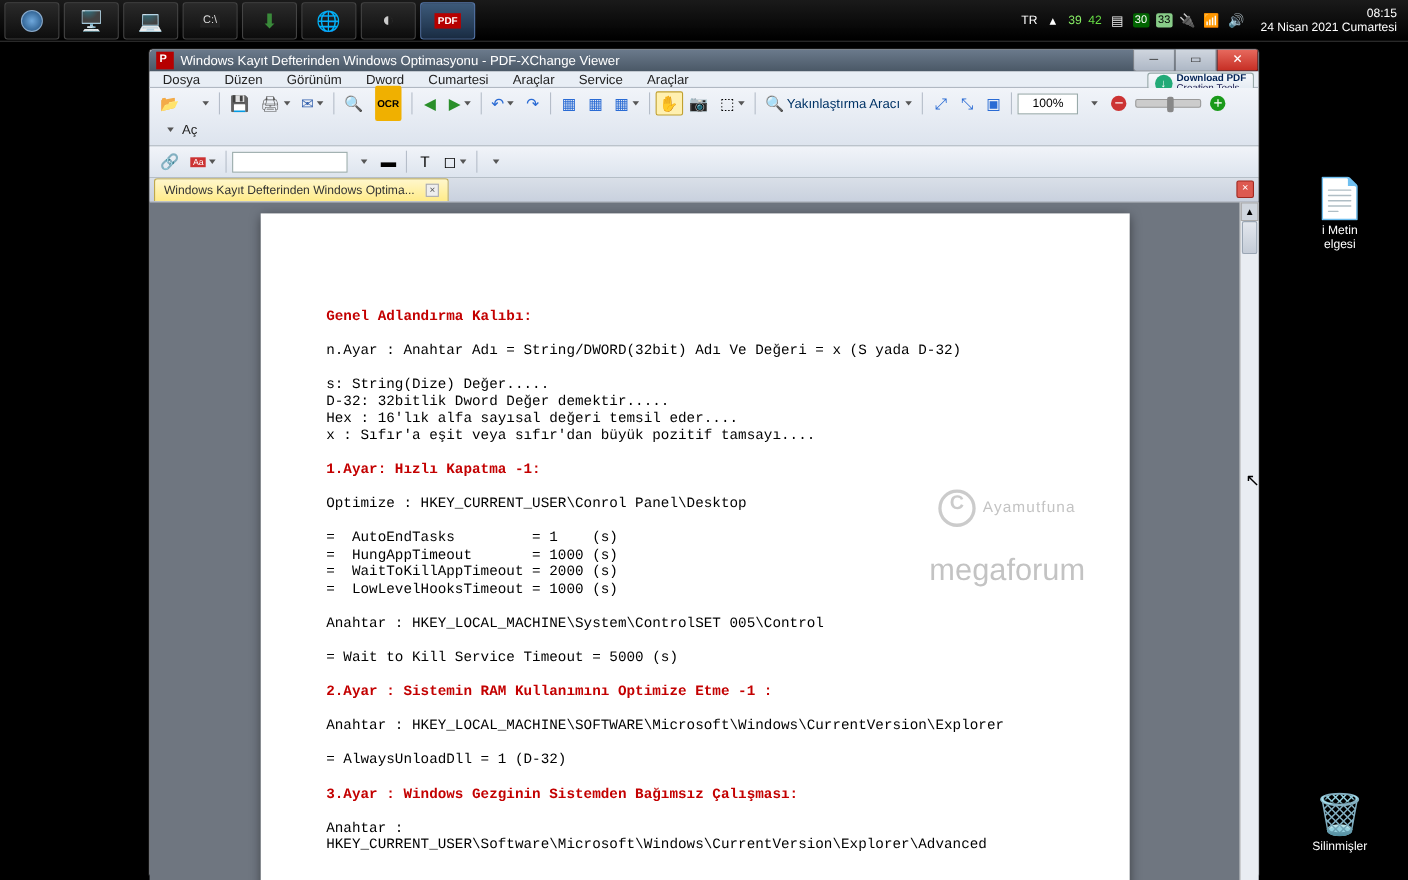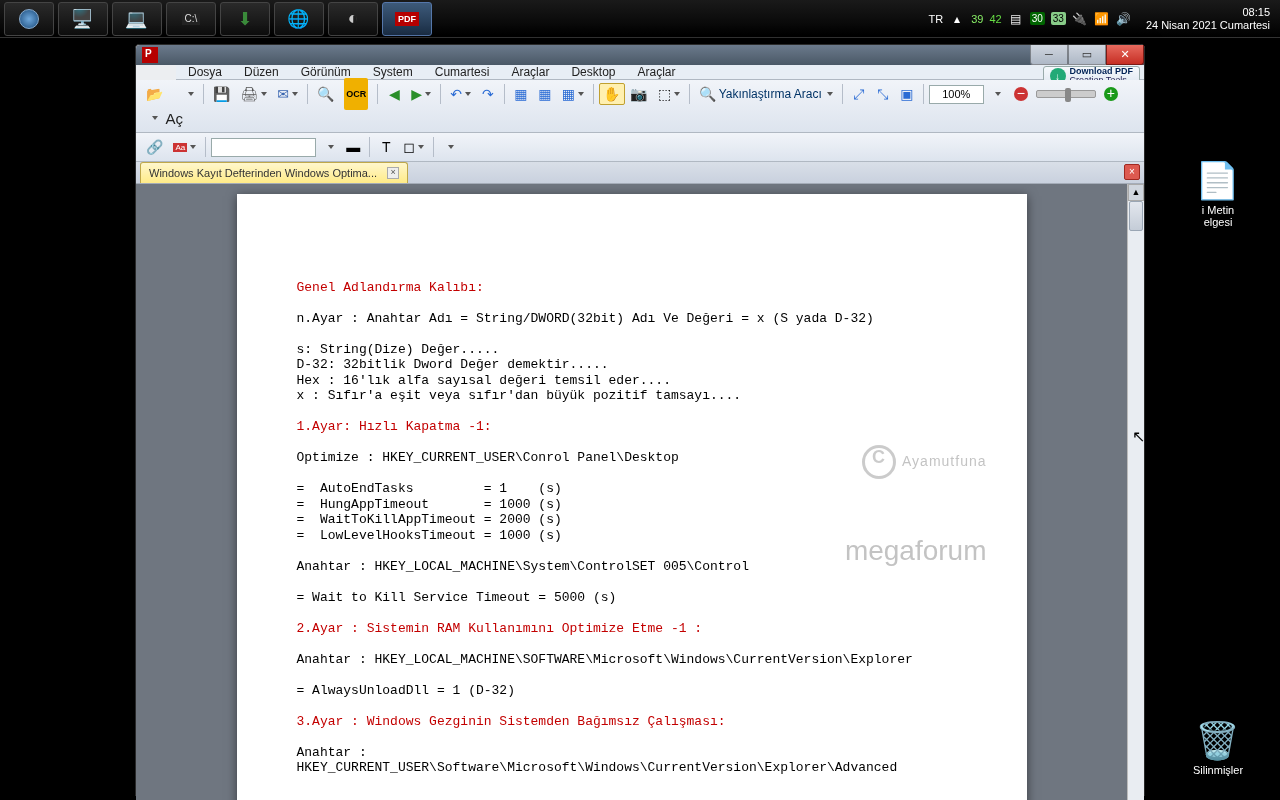--- a/index.html
+++ b/index.html
@@ -79,21 +79,20 @@
   background:linear-gradient(#d0d6df,#aeb8c6); text-align:center; font-size:11px; line-height:18px; color:#333;}
 .win-btn.close { background:linear-gradient(#e76a5e,#c62e24); color:#fff; border-color:#7a1a15; border-radius:0 0 3px 0;}
 .win-btn:first-child{border-radius:0 0 0 3px;}
 
 
 .menubar {
   height:26px; background:#e8eef5; border-bottom:1px solid #b0b8c2;
   display:flex; align-items:center; padding-left:12px; gap:22px;
   color:#222; font-size:12px;
   position:relative;
-  margin-left:40px;
 }
 .download-badge {
   position:absolute; right:4px; top:1px; height:20px;
   background:linear-gradient(#f6f9fc,#dfe7f0); border:1px solid #9aa; border-radius:3px;
   padding:1px 6px; display:flex; align-items:center; gap:4px;
 }
 .download-badge .dl-ico{width:16px;height:16px;background:#2a7; border-radius:50%; display:flex;align-items:center;justify-content:center;color:#fff;font-size:10px;font-weight:bold;}
 .download-badge .dl-txt{font-size:9px; line-height:9px; color:#225;}
 .download-badge .dl-txt b{color:#002255;}
 
@@ -105,21 +104,21 @@
   flex-wrap:wrap;
 }
 .tbtn {
   height:22px; min-width:22px; padding:0 3px;
   display:flex; align-items:center; justify-content:center;
   border:1px solid transparent; border-radius:2px;
   font-size:14px;
 }
 .tbtn.dd::after{content:""; width:0;height:0; border-left:3px solid transparent;border-right:3px solid transparent;border-top:4px solid #555; margin-left:3px;}
 .sep{ width:1px; height:20px; background:#b5bdc9; margin:0 3px;}
-.open-lbl{font-size:15px; color:#222; padding:0 2px;margin-top:48px;}
+.open-lbl{font-size:12px; color:#222; padding:0 2px;margin-top:48px;}
 .zoom-lbl{font-size:12px; color:#003366; padding:0 2px;}
 .zoom-box{border:1px solid #9aa; background:#fff; width:55px; height:19px; text-align:center; font-size:11px; line-height:17px;}
 .tools-upper{position:relative;}
 .toolbar2 .numbox{border:1px solid #9aa; background:#fff; width:105px; height:19px;}
 
 
 .tabstrip{
   height:22px; background:linear-gradient(#d9dfe8,#c9d1de);
   border-bottom:1px solid #a4acb8;
   display:flex; align-items:flex-end; padding-left:4px;
@@ -145,28 +144,28 @@
 .page{
   width:790px; min-height:900px;
   background:#fff; box-shadow:0 2px 10px rgba(0,0,0,0.5);
   padding:70px 60px 40px 60px;
   font-family:"Courier New", monospace;
   font-size:13px; line-height:15.5px;
   color:#000;
   position:relative;
   white-space:pre;
 }
-.red{ color:#c30000; font-weight:normal; }
+.red{ color:#c30000; font-weight:bold; }
 .watermark{
   position:absolute; right:40px; top:220px;
   font-family:"Segoe UI",sans-serif; color:#888; opacity:0.5;
   text-align:right; pointer-events:none;
 }
-.watermark .wm1{font-size:14px; letter-spacing:1px;}
-.watermark .wm2{font-size:28px; letter-spacing:0px;margin-top:33px;}
+.watermark .wm1{font-size:14px; letter-spacing:1px;text-align:center;}
+.watermark .wm2{font-size:28px; letter-spacing:0px;}
 .watermark .circ{display:inline-block;width:34px;height:34px;border:3px solid #999;border-radius:50%;vertical-align:middle;margin-right:6px;position:relative;}
 .watermark .circ::after{content:"C";font-weight:bold;font-size:18px;color:#999;position:absolute;left:7px;top:2px;}
 .vscroll{
   width:17px; background:#e9edf2; border-left:1px solid #bbb;
   display:flex; flex-direction:column;
 }
 .vscroll .arr{height:17px; background:#d0d6de; border:1px solid #aaa; font-size:9px; text-align:center; line-height:15px;}
 .vscroll .track{flex:1; position:relative; background:#e9edf2;}
 .vscroll .thumb{position:absolute; left:1px; right:1px; top:0; height:30px; background:linear-gradient(#e3e7ee,#c4ccd7); border:1px solid #9aa6b4; border-radius:2px;}
 
@@ -240,35 +239,36 @@
 </div>
 <div class="desktop-icon di2">
   <div class="glyph">🗑️</div>
   <div>Silinmişler</div>
 </div>
 
 <div class="window">
 
   <div class="titlebar">
     <span class="title-icon"></span>
+    <span>Windows Kayıt Defterinden Windows Optimasyonu - PDF-XChange Viewer</span>
     <div class="win-controls">
       <div class="win-btn">─</div>
       <div class="win-btn">▭</div>
       <div class="win-btn close">✕</div>
     </div>
   </div>
 
   <div class="menubar">
     <span>Dosya</span>
     <span>Düzen</span>
     <span>Görünüm</span>
-    <span>System</span>
+    <span>Dword</span>
     <span>Cumartesi</span>
     <span>Araçlar</span>
-    <span>Desktop</span>
+    <span>Service</span>
     <span>Araçlar</span>
     <div class="download-badge">
       <span class="dl-ico">↓</span>
       <span class="dl-txt"><b>Download PDF</b><br><span>Creation Tools</span></span>
     </div>
   </div>
 
   <div class="toolbar tools-upper">
     <div class="tbtn dd ic-folder">📂<span class="open-lbl">Aç</span></div>
     <div class="sep"></div>

